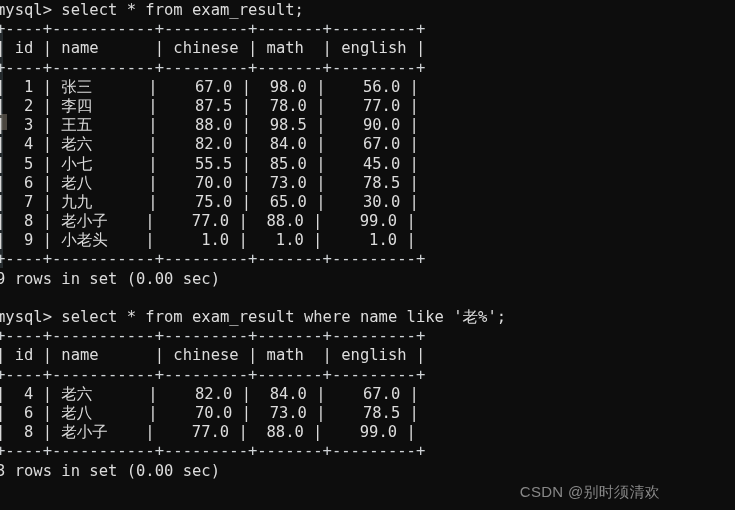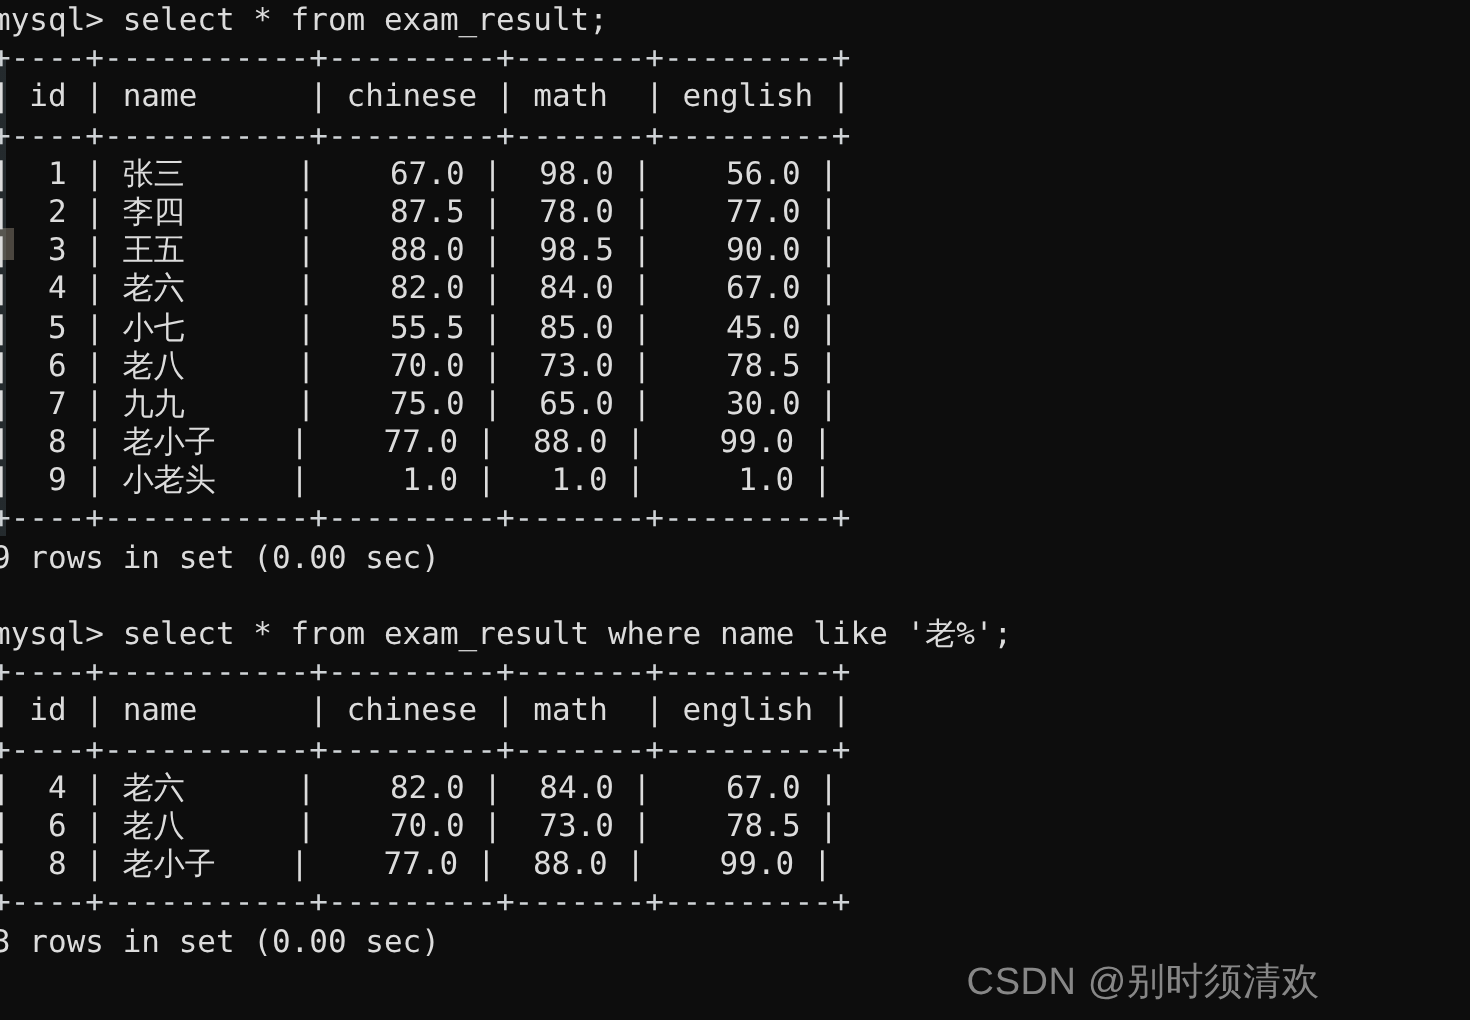--- a/index.html
+++ b/index.html
@@ -74,21 +74,21 @@
   .line.rule {
     color: #cfd3d6;
   }
 
   .watermark {
     position: absolute;
     right: 12px;
     bottom: 8px;
     color: #9d9d9d;
     font-family: "Liberation Sans", "DejaVu Sans", sans-serif;
-    font-size: 19px;
+    font-size: 15px;
     line-height: 20px;
     letter-spacing: 0.3px;
     white-space: nowrap;
     opacity: 0.85;
   }
 </style>
 </head>
 <body>
 
 <div id="terminal">

